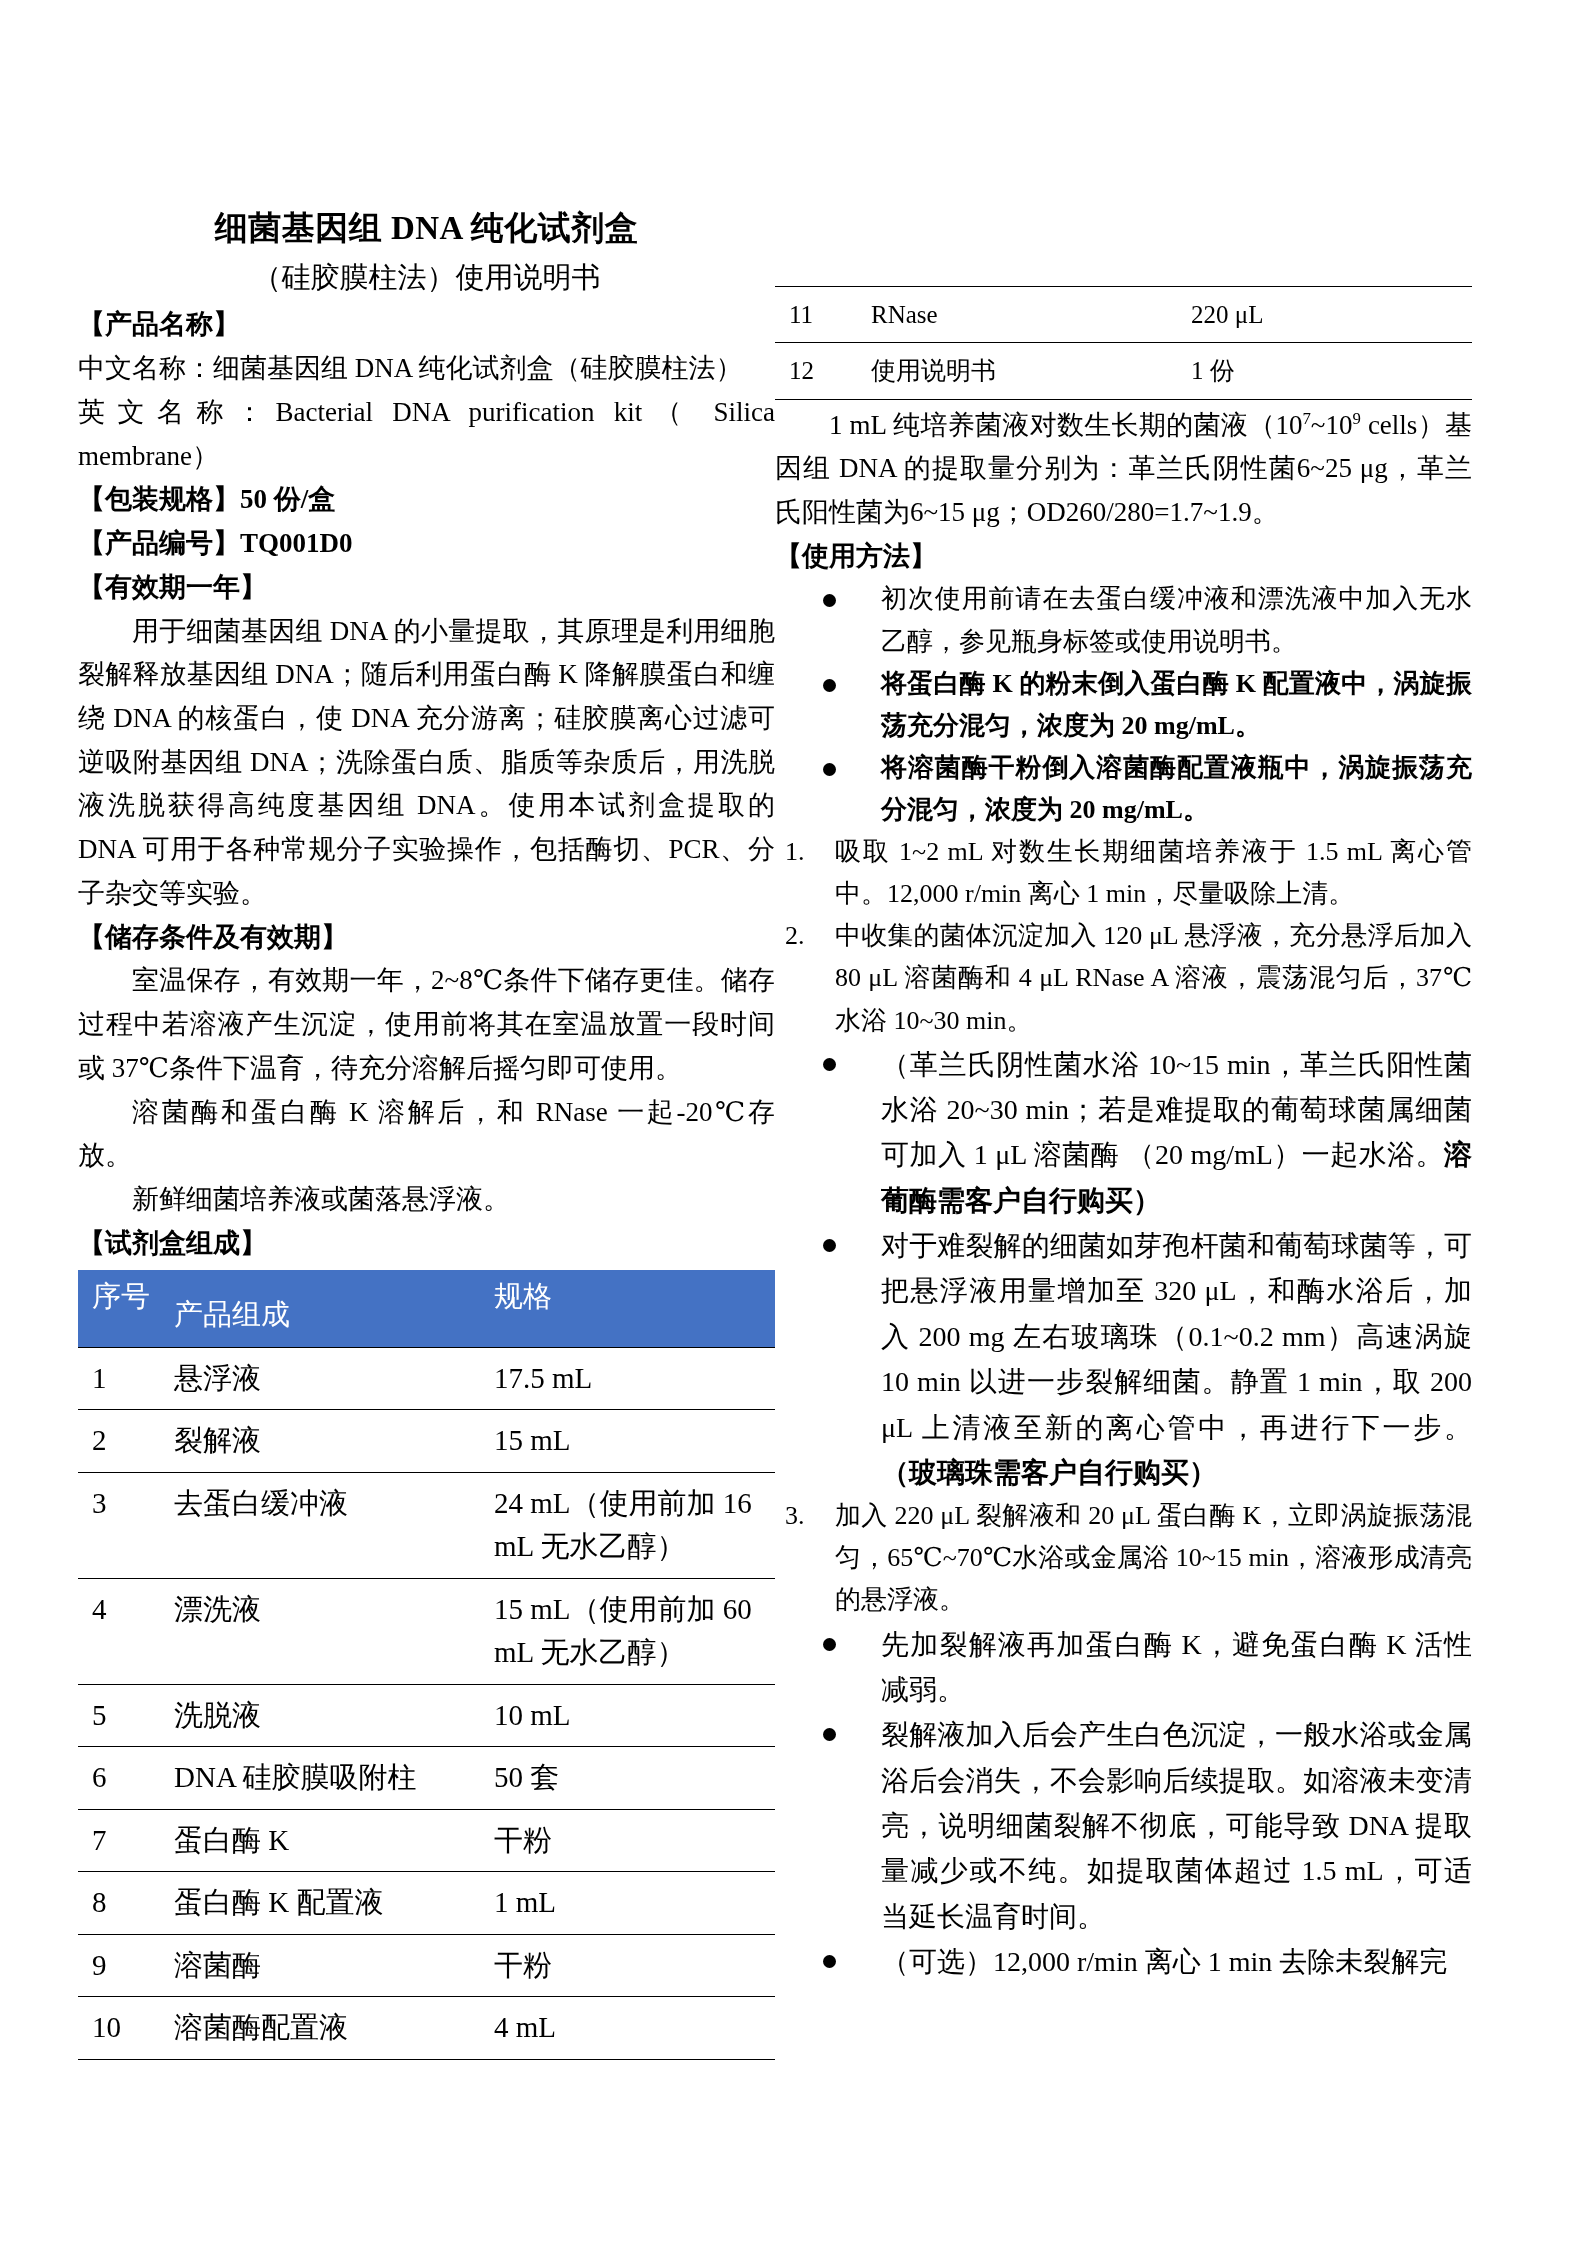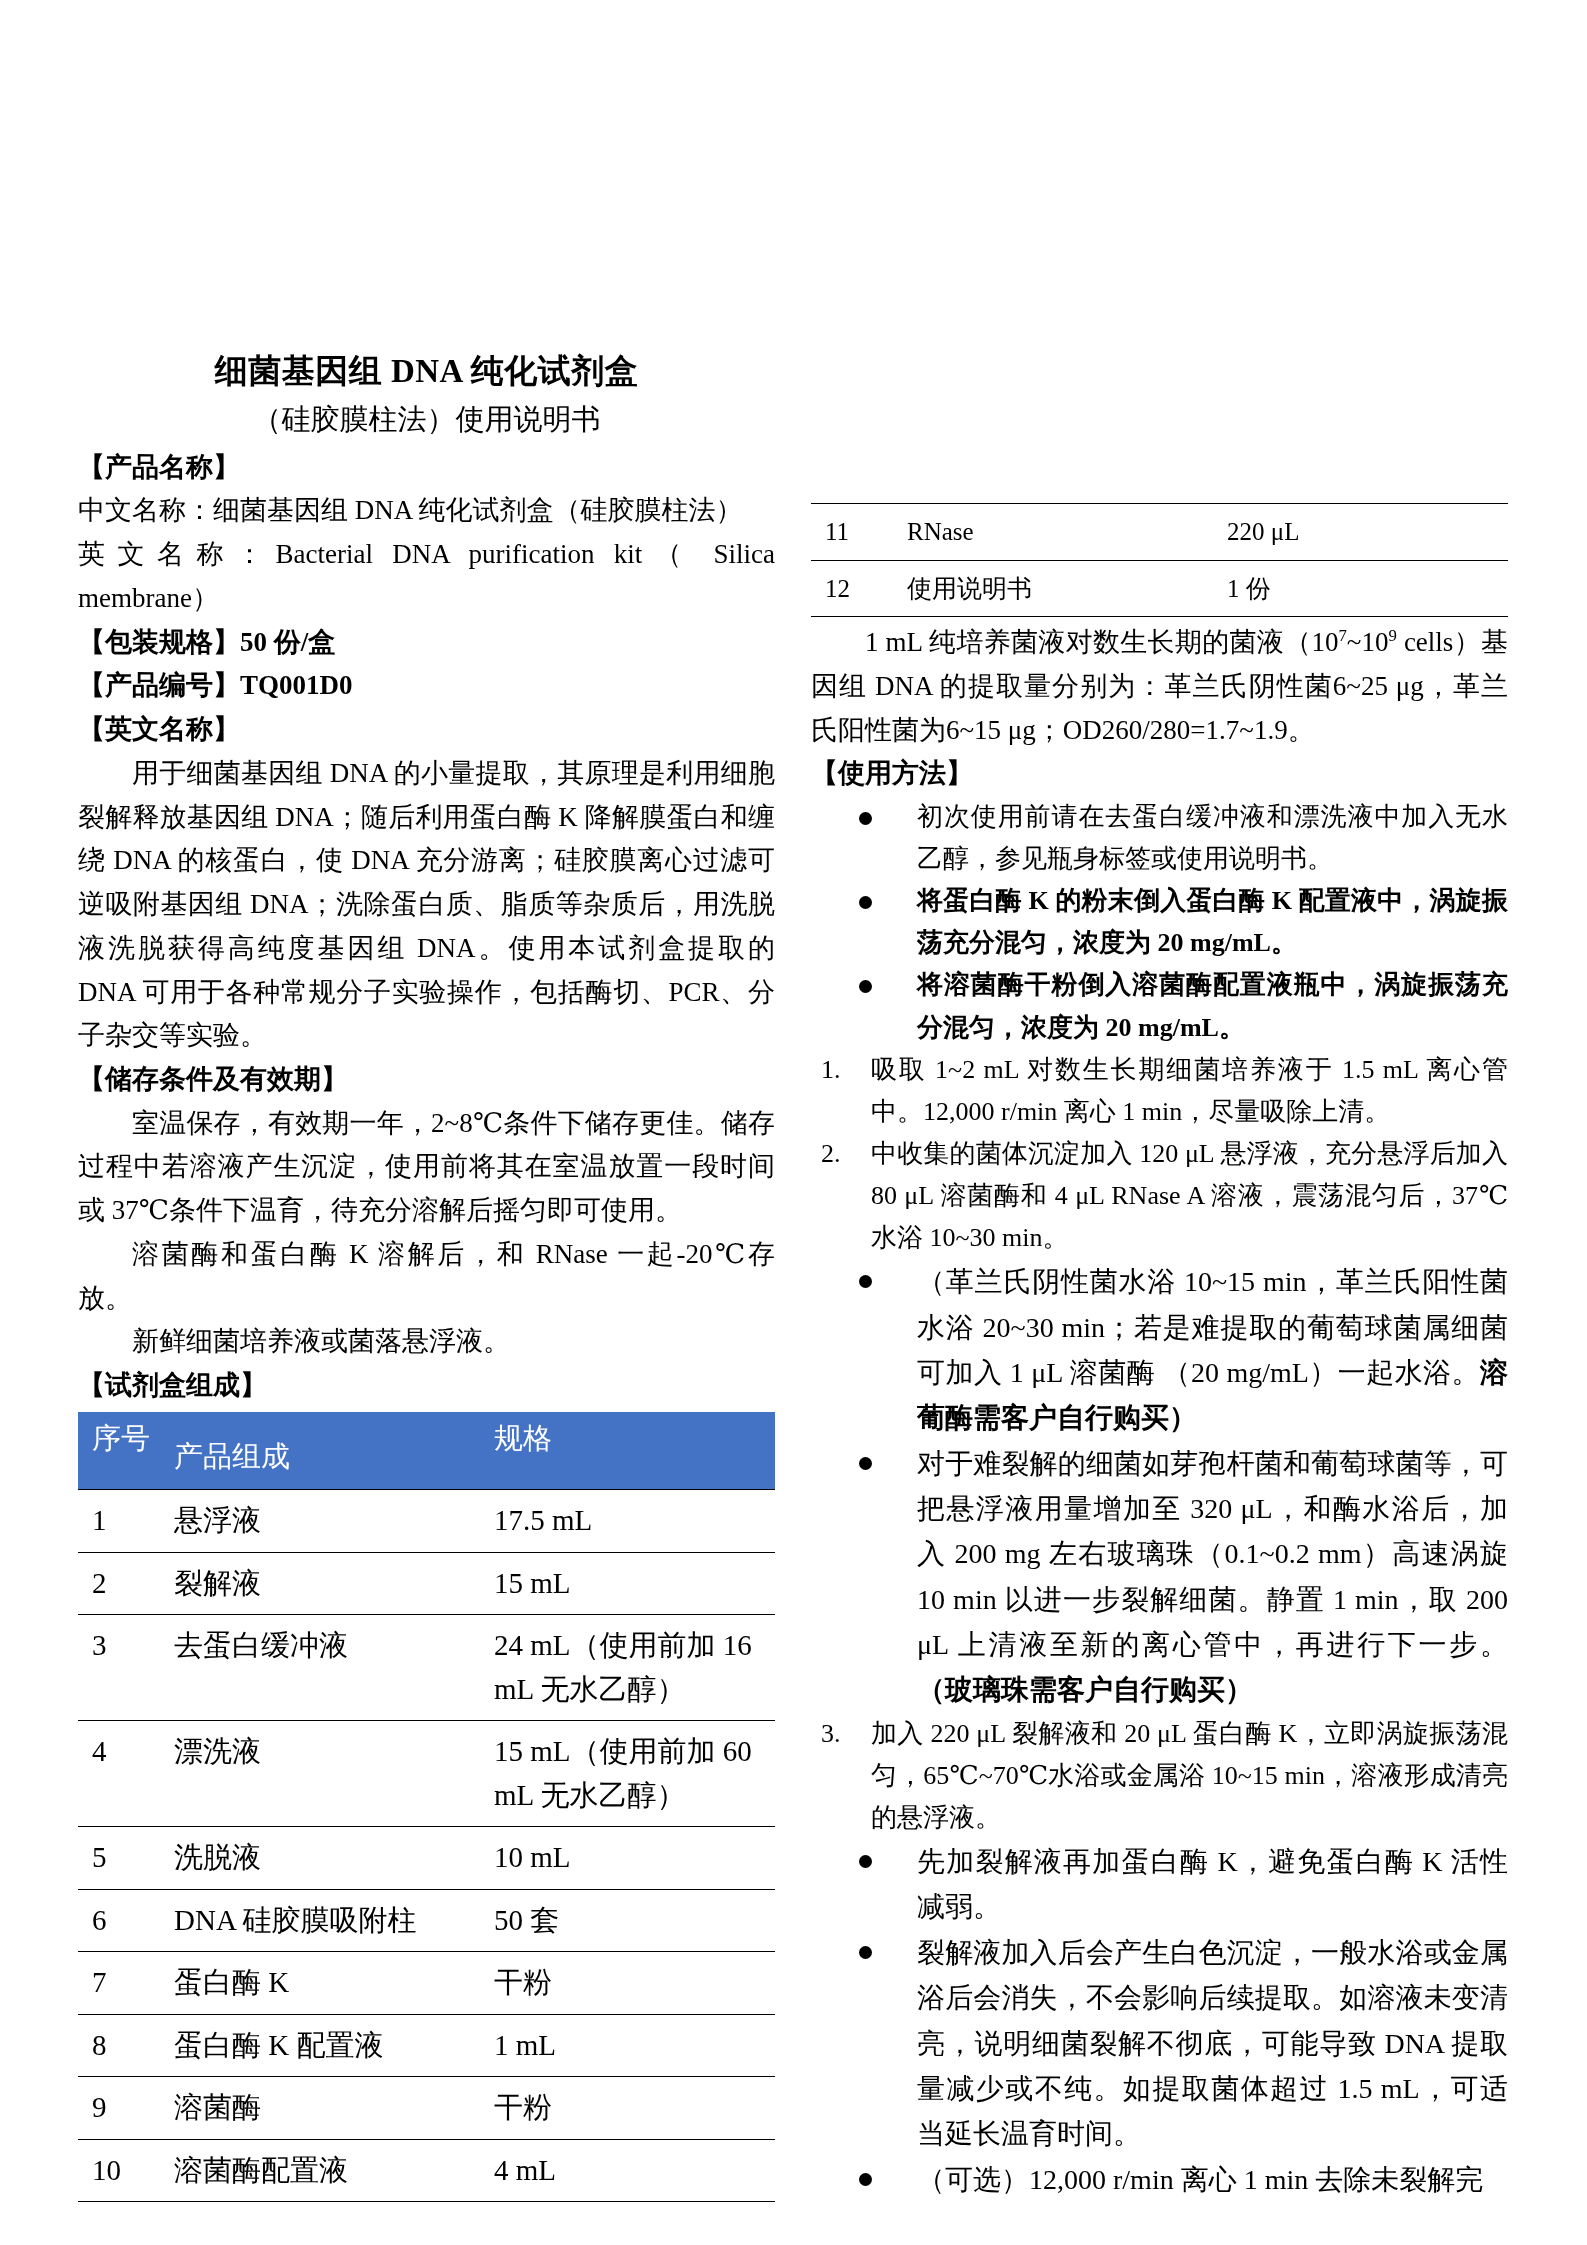--- a/index.html
+++ b/index.html
@@ -23,22 +23,21 @@
     padding: 0;
     box-sizing: border-box;
   }
   .cols {
     position: absolute;
     left: 78px;
     top: 62px;
     width: 1430px;
     height: 2140px;
     display: flex;
-    gap: 36px;
-    align-items: flex-end;
+    align-items: center;
   }
   .col {
     width: 697px;
     box-sizing: border-box;
   }
   .col-right { padding-top: 6px; }
 
   
   .doc-title {
     font-size: 33px;
@@ -180,21 +179,21 @@
       <div class="doc-subtitle">（硅胶膜柱法）使用说明书</div>
 
       <div class="sec-head">【产品名称】</div>
       <div class="body-line">中文名称：细菌基因组 DNA 纯化试剂盒（硅胶膜柱法）</div>
       <div class="body-line">英文名称：Bacterial DNA purification kit（ Silica membrane）</div>
 
       <div class="sec-head"><span>【包装规格】</span><span class="val">50 份/盒</span></div>
 
       <div class="sec-head"><span>【产品编号】</span><span class="val">TQ001D0</span></div>
 
-      <div class="sec-head">【英文名称】</div>
+      <div class="sec-head">【有效期一年】</div>
       <div class="body-line indent">用于细菌基因组 DNA 的小量提取，其原理是利用细胞裂解释放基因组 DNA；随后利用蛋白酶 K 降解膜蛋白和缠绕 DNA 的核蛋白，使 DNA 充分游离；硅胶膜离心过滤可逆吸附基因组 DNA；洗除蛋白质、脂质等杂质后，用洗脱液洗脱获得高纯度基因组 DNA。使用本试剂盒提取的 DNA 可用于各种常规分子实验操作，包括酶切、PCR、分子杂交等实验。</div>
 
       <div class="sec-head">【储存条件及有效期】</div>
       <div class="body-line indent">室温保存，有效期一年，2~8℃条件下储存更佳。储存过程中若溶液产生沉淀，使用前将其在室温放置一段时间或 37℃条件下温育，待充分溶解后摇匀即可使用。</div>
       <div class="body-line indent">溶菌酶和蛋白酶 K 溶解后，和 RNase 一起-20℃存放。</div>
 
       <div class="body-line indent">新鲜细菌培养液或菌落悬浮液。</div>
 
       <div class="sec-head">【试剂盒组成】</div>
 

